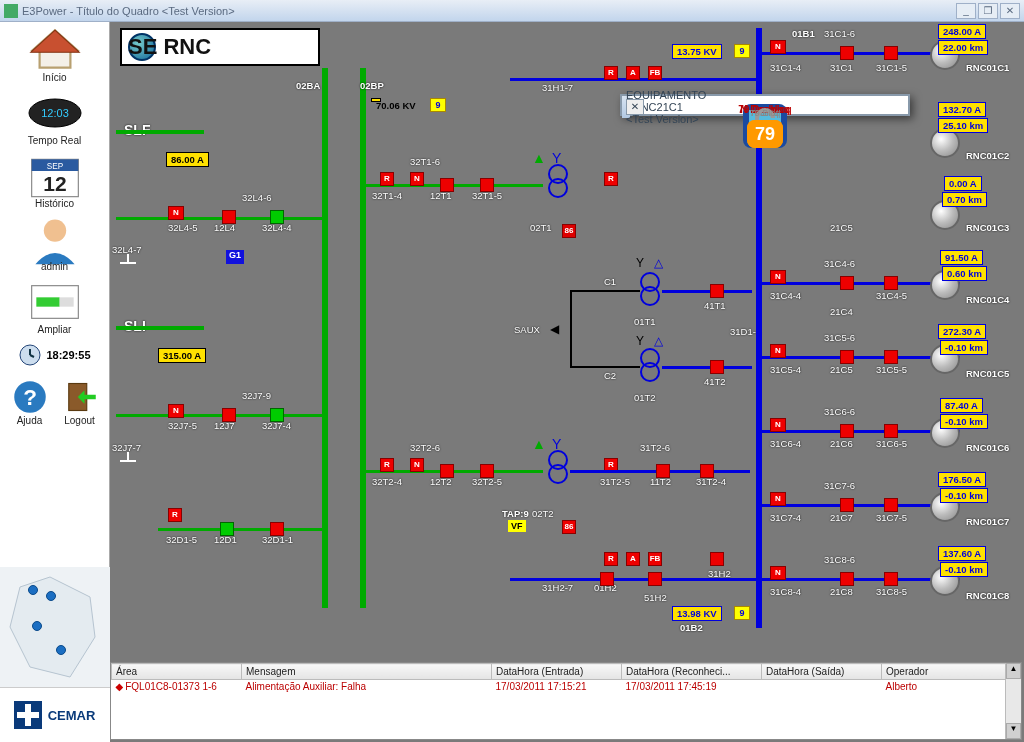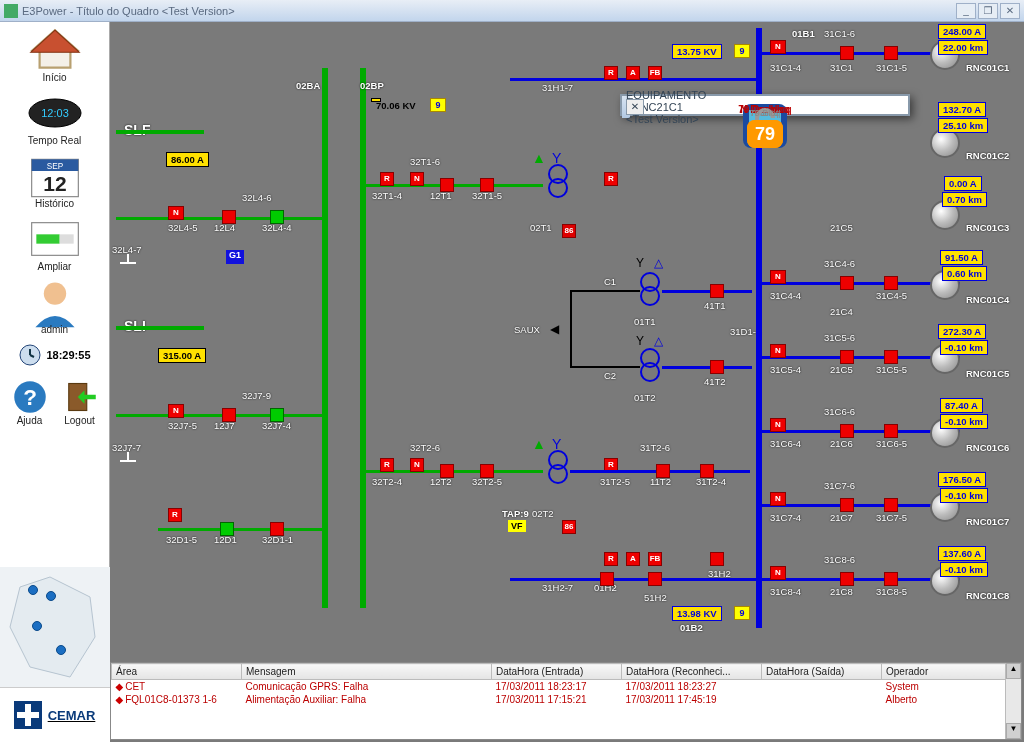--- a/index.html
+++ b/index.html
@@ -12,21 +12,21 @@
 .titlebar .controls span { width: 20px; height: 16px; border: 1px solid #9fb0c8; background: #e6edf5; display: flex; align-items: center; justify-content: center; font-size: 10px; }
 
 
 .sidebar { position: absolute; left: 0; top: 22px; width: 110px; height: 720px; background: #fff; border-right: 1px solid #aaa; display: flex; flex-direction: column; align-items: center; padding-top: 6px; }
 .side-item { width: 90px; display: flex; flex-direction: column; align-items: center; margin-bottom: 8px; cursor: pointer; }
 .side-item .icon { width: 56px; height: 44px; display: flex; align-items: center; justify-content: center; }
 .side-item .lbl { font-size: 10px; color: #222; text-align: center; }
 .side-row { display: flex; gap: 6px; }
 .side-row .col { display: flex; flex-direction: column; align-items: center; }
 .side-row .icon { width: 36px; height: 36px; }
-.map-cemar { margin-top: auto; width: 110px; text-decoration: underline; }
+.map-cemar { margin-top: auto; width: 110px; }
 .map-cemar .map { height: 120px; background: #eef2f5; position: relative; }
 .map-cemar .map .dot { position:absolute; width:10px; height:10px; background:#1b6ec2; border-radius:50%; border:1px solid #0a4a8a;}
 .cemar-logo { height: 55px; background: #fff; display: flex; align-items: center; justify-content: center; font-weight: bold; color: #0a3a7a; font-size: 13px; border-top:1px solid #ccc;}
 .cemar-logo .sym { width:28px; height:28px; background:#0a3a7a; margin-right:6px; position:relative;}
 .cemar-logo .sym::before{content:"";position:absolute;left:11px;top:3px;width:6px;height:22px;background:#fff;}
 .cemar-logo .sym::after{content:"";position:absolute;left:3px;top:11px;width:22px;height:6px;background:#fff;}
 
 
 .canvas { position: absolute; left: 110px; top: 22px; right: 0; bottom: 82px; background: #7a7a7a; overflow: hidden; }
 .canvas * { position: absolute; }
@@ -125,36 +125,36 @@
           <rect x="4" y="8" width="40" height="32" fill="#fff" stroke="#888"></rect>
           <rect x="4" y="8" width="40" height="10" fill="#2a5aa0"></rect>
           <text x="24" y="16" font-size="7" fill="#fff" text-anchor="middle">SEP</text>
           <text x="24" y="35" font-size="18" fill="#222" text-anchor="middle" font-weight="bold">12</text>
         </svg>
       </div>
     <div class="lbl">Histórico</div>
   </div>
   <div class="side-item">
     <div class="icon">
+        <svg viewBox="0 0 40 40">
+          <circle cx="20" cy="14" r="8" fill="#f0c090"></circle>
+          <path d="M6 38 Q20 22 34 38" fill="#2a7ac0"></path>
+        </svg>
+      </div>
+    <div class="lbl">admin</div>
+  </div>
+  <div class="side-item">
+    <div class="icon">
         <svg viewBox="0 0 48 36">
           <rect x="4" y="4" width="40" height="28" fill="#fff" stroke="#888"></rect>
           <rect x="8" y="14" width="20" height="8" fill="#3c3"></rect>
           <rect x="28" y="14" width="12" height="8" fill="#ddd"></rect>
         </svg>
       </div>
     <div class="lbl">Ampliar</div>
-  </div>
-  <div class="side-item">
-    <div class="icon">
-        <svg viewBox="0 0 40 40">
-          <circle cx="20" cy="14" r="8" fill="#f0c090"></circle>
-          <path d="M6 38 Q20 22 34 38" fill="#2a7ac0"></path>
-        </svg>
-      </div>
-    <div class="lbl">admin</div>
   </div>
   <div class="side-item">
     <div style="display:flex;align-items:center;gap:4px">
       <div style="width:24px;height:24px"><svg viewBox="0 0 24 24">
             <circle cx="12" cy="12" r="10" fill="#cde" stroke="#247"></circle>
             <line x1="12" y1="12" x2="12" y2="6" stroke="#134" stroke-width="2"></line>
             <line x1="12" y1="12" x2="16" y2="14" stroke="#134" stroke-width="2"></line>
           </svg></div>
       <span style="font-size:11px;font-weight:bold">18:29:55</span>
     </div>
@@ -190,20 +190,24 @@
       <div class="dot" style="left:56px;top:78px"></div>
     </div>
     <div class="cemar-logo">
         <div class="sym"></div>
         <span>CEMAR</span>
       </div>
   </div>
 </div>
 
 <div class="canvas">
+  <div class="header-box">
+    <div class="globe"></div>
+    <div class="txt">SE RNC</div>
+  </div>
 
   <div class="busbar-v" style="left:212px;top:46px;height:540px"></div>
   <div class="busbar-v" style="left:250px;top:46px;height:540px"></div>
   <div class="label-w" style="left:186px;top:58px;font-weight:bold">02BA</div>
   <div class="label-w" style="left:250px;top:58px;font-weight:bold">02BP</div>
   <div class="badge" style="left:261px;top:76px">
       <span>70.06 KV</span>
     </div>
   <div class="sq-y" style="left:320px;top:76px">9</div>
 
@@ -518,28 +522,20 @@
       <th style="width:130px">Área</th>
       <th style="width:250px">Mensagem</th>
       <th style="width:130px">DataHora (Entrada)</th>
       <th style="width:140px">DataHora (Reconheci...</th>
       <th style="width:120px">DataHora (Saída)</th>
       <th>Operador</th>
     </tr>
       </thead>
     <tbody id="alarm-rows">
         <tr class="row">
-          <td>CET</td>
-          <td>Comunicação GPRS: Falha</td>
-          <td>17/03/2011 18:23:17</td>
-          <td>17/03/2011 18:23:27</td>
-          <td></td>
-          <td>System</td>
-        </tr>
-        <tr class="row">
           <td>FQL01C8-01373 1-6</td>
           <td>Alimentação Auxiliar: Falha</td>
           <td>17/03/2011 17:15:21</td>
           <td>17/03/2011 17:45:19</td>
           <td></td>
           <td>Alberto</td>
         </tr>
       </tbody>
   </table>
   <div class="scroll">

